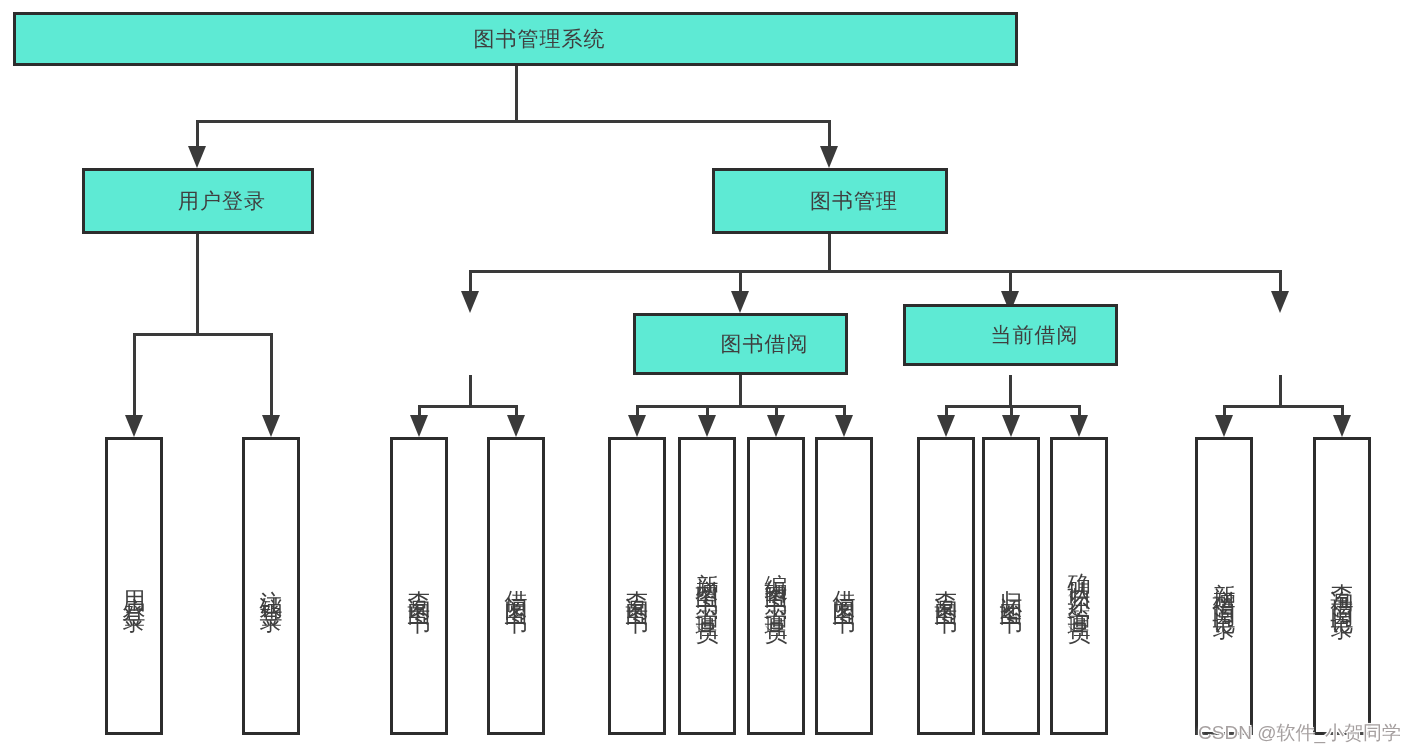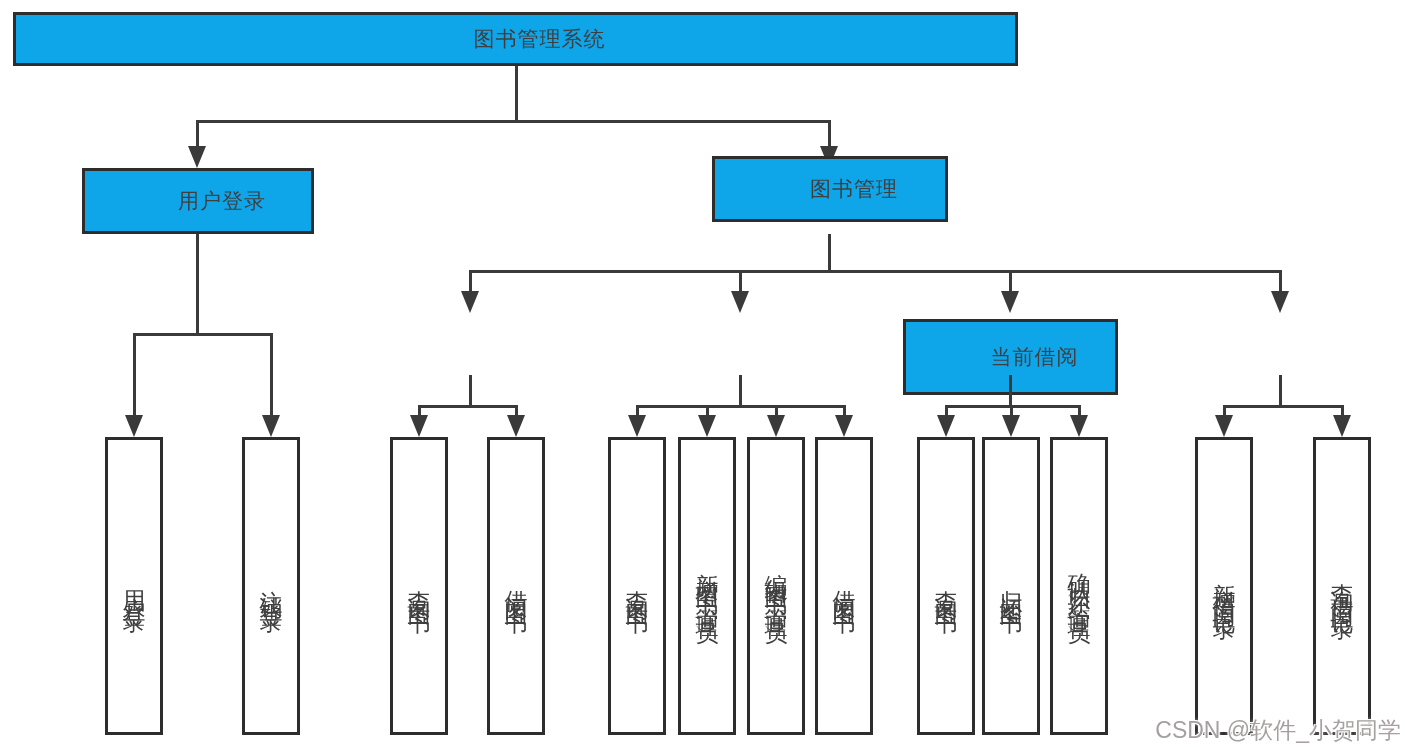--- a/index.html
+++ b/index.html
@@ -8,21 +8,21 @@
     position: relative;
     width: 1405px;
     height: 747px;
     background: var(--background, #ffffff);
     overflow: hidden;
   }
   
   .node {
     position: absolute;
     box-sizing: border-box;
-    background: #0ea5e9;
+    background: #5eead4;
     border: 3px solid var(--box-border, #2d2d2d);
     display: flex;
     align-items: center;
     justify-content: center;
     color: var(--text, #3f3f3f);
     font-size: 21px;
     letter-spacing: 1px;
     white-space: nowrap;
     padding-left: 48px;
   }
@@ -54,21 +54,21 @@
     position: absolute;
     width: 0; height: 0;
     border-left: 9px solid transparent;
     border-right: 9px solid transparent;
     border-top: 22px solid var(--line, #3a3a3a);
   }
   .watermark {
     position: absolute;
     right: 4px;
     bottom: 1px;
-    font-size: 23px;
+    font-size: 19px;
     color: var(--watermark, #a6a0a0);
     text-shadow: -1px -1px 0 #fff, 1px -1px 0 #fff, -1px 1px 0 #fff, 1px 1px 0 #fff, 0 0 4px #fff;
     z-index: 9;
     white-space: nowrap;
   }
 </style>
 </head>
 <body>
 
 <div class="stage">
@@ -80,21 +80,21 @@
   <div class="vl" style="left:515px; top:66px; height:56px;"></div>
   <div class="hl" style="left:196px; top:120px; width:635px;"></div>
   <div class="vl" style="left:196px; top:120px; height:28px;"></div>
   <div class="ah" style="left:188px; top:146px;"></div>
   <div class="vl" style="left:828px; top:120px; height:28px;"></div>
   <div class="ah" style="left:820px; top:146px;"></div>
 
   <div class="node" style="left:82px; top:168px; width:232px; height:66px;">
     <span>用户登录</span>
   </div>
-  <div class="node" style="left:712px; top:156px; width:236px; height:66px;">
+  <div class="node" style="left:712px; top:168px; width:236px; height:66px;">
     <span>图书管理</span>
   </div>
 
   <div class="vl" style="left:196px; top:234px; height:101px;"></div>
   <div class="hl" style="left:133px; top:333px; width:140px;"></div>
   <div class="vl" style="left:133px; top:333px; height:84px;"></div>
   <div class="ah" style="left:125px; top:415px;"></div>
   <div class="vl" style="left:270px; top:333px; height:84px;"></div>
   <div class="ah" style="left:262px; top:415px;"></div>
 
@@ -102,21 +102,24 @@
   <div class="hl" style="left:469px; top:270px; width:813px;"></div>
   <div class="vl" style="left:469px; top:270px; height:23px;"></div>
   <div class="ah" style="left:461px; top:291px;"></div>
   <div class="vl" style="left:739px; top:270px; height:23px;"></div>
   <div class="ah" style="left:731px; top:291px;"></div>
   <div class="vl" style="left:1009px; top:270px; height:23px;"></div>
   <div class="ah" style="left:1001px; top:291px;"></div>
   <div class="vl" style="left:1279px; top:270px; height:23px;"></div>
   <div class="ah" style="left:1271px; top:291px;"></div>
 
-  <div class="node" style="left:903px; top:319px; width:215px; height:76px;">
+  <div class="node" style="left:633px; top:313px; width:215px; height:62px;">
+    <span>图书借阅</span>
+  </div>
+  <div class="node" style="left:903px; top:304px; width:215px; height:62px;">
     <span>当前借阅</span>
   </div>
 
   <div class="vl" style="left:469px; top:375px; height:32px;"></div>
   <div class="hl" style="left:418px; top:405px; width:100px;"></div>
   <div class="vl" style="left:418px; top:405px; height:12px;"></div>
   <div class="ah" style="left:410px; top:415px;"></div>
   <div class="vl" style="left:515px; top:405px; height:12px;"></div>
   <div class="ah" style="left:507px; top:415px;"></div>
 

